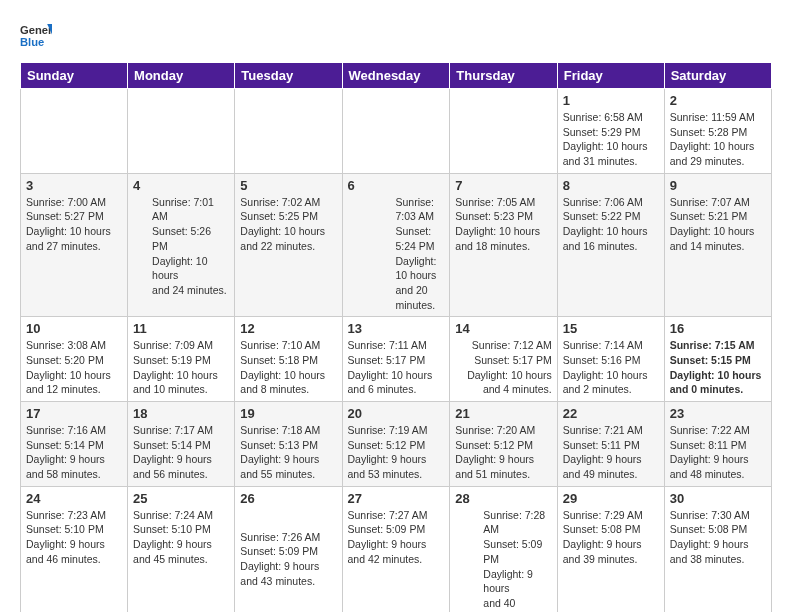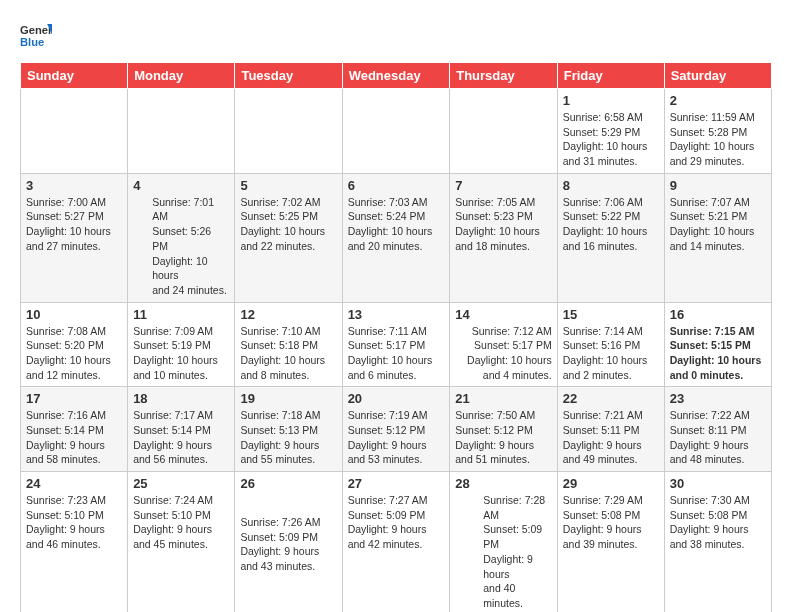--- a/index.html
+++ b/index.html
@@ -36,21 +36,21 @@
     .location-title {
       font-size: 16px;
       color: #555;
     }
     .calendar {
       width: 100%;
       border-collapse: collapse;
       font-size: 11px;
     }
     .calendar th {
-      background-color: #ef4444;
+      background-color: #4c1d95;
       color: #fff;
       text-align: left;
       padding: 5px 6px;
       font-size: 13px;
       font-weight: bold;
       border: 1px solid #fff;
     }
     .calendar td {
       vertical-align: top;
       border: 1px solid #ccc;
@@ -146,21 +146,21 @@
         </td>
         <td>
           <span class="day-number">5</span>
           <div class="day-info" style="white-space: pre-line;">Sunrise: 7:02 AM
 Sunset: 5:25 PM
 Daylight: 10 hours
 and 22 minutes.</div>
         </td>
         <td>
           <span class="day-number">6</span>
-          <div class="day-info" style="white-space: pre-line;">Sunrise: 7:03 AM
+          <div class="day-info" style="white-space: pre-line; margin-left: 48px;">Sunrise: 7:03 AM
 Sunset: 5:24 PM
 Daylight: 10 hours
 and 20 minutes.</div>
         </td>
         <td>
           <span class="day-number">7</span>
           <div class="day-info" style="white-space: pre-line;">Sunrise: 7:05 AM
 Sunset: 5:23 PM
 Daylight: 10 hours
 and 18 minutes.</div>
@@ -176,21 +176,21 @@
           <span class="day-number">9</span>
           <div class="day-info" style="white-space: pre-line;">Sunrise: 7:07 AM
 Sunset: 5:21 PM
 Daylight: 10 hours
 and 14 minutes.</div>
         </td>
       </tr>
       <tr>
         <td>
           <span class="day-number">10</span>
-          <div class="day-info" style="white-space: pre-line;">Sunrise: 7:08 AM
+          <div class="day-info" style="white-space: pre-line;">Sunrise: 3:08 AM
 Sunset: 5:20 PM
 Daylight: 10 hours
 and 12 minutes.</div>
         </td>
         <td>
           <span class="day-number">11</span>
           <div class="day-info" style="white-space: pre-line;">Sunrise: 7:09 AM
 Sunset: 5:19 PM
 Daylight: 10 hours
 and 10 minutes.</div>
@@ -255,21 +255,21 @@
         </td>
         <td>
           <span class="day-number">20</span>
           <div class="day-info" style="white-space: pre-line;">Sunrise: 7:19 AM
 Sunset: 5:12 PM
 Daylight: 9 hours
 and 53 minutes.</div>
         </td>
         <td>
           <span class="day-number">21</span>
-          <div class="day-info" style="white-space: pre-line;">Sunrise: 7:50 AM
+          <div class="day-info" style="white-space: pre-line;">Sunrise: 7:20 AM
 Sunset: 5:12 PM
 Daylight: 9 hours
 and 51 minutes.</div>
         </td>
         <td>
           <span class="day-number">22</span>
           <div class="day-info" style="white-space: pre-line;">Sunrise: 7:21 AM
 Sunset: 5:11 PM
 Daylight: 9 hours
 and 49 minutes.</div>

